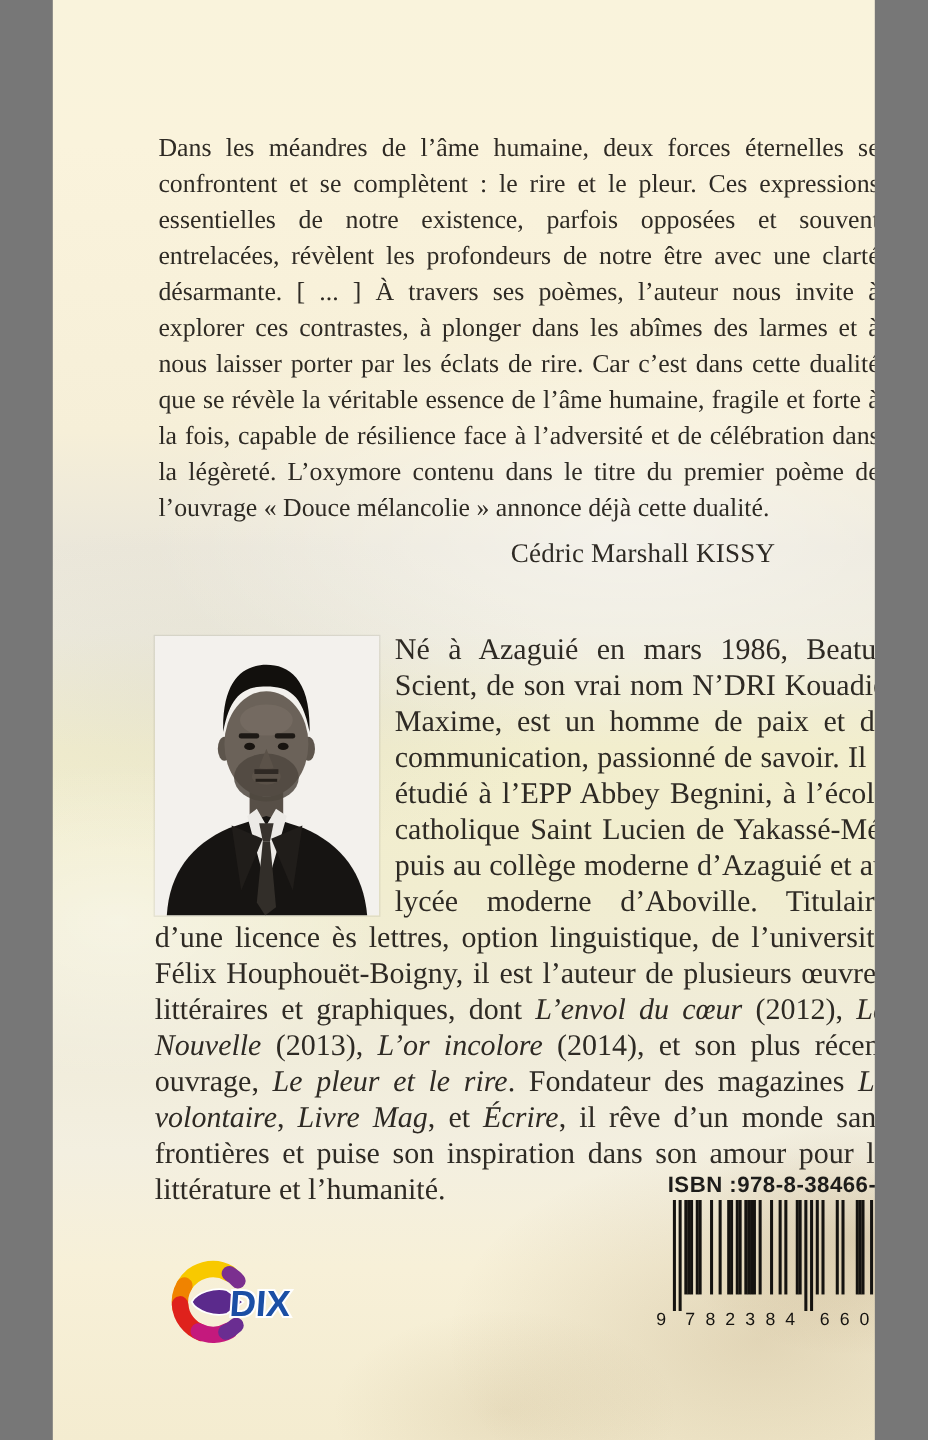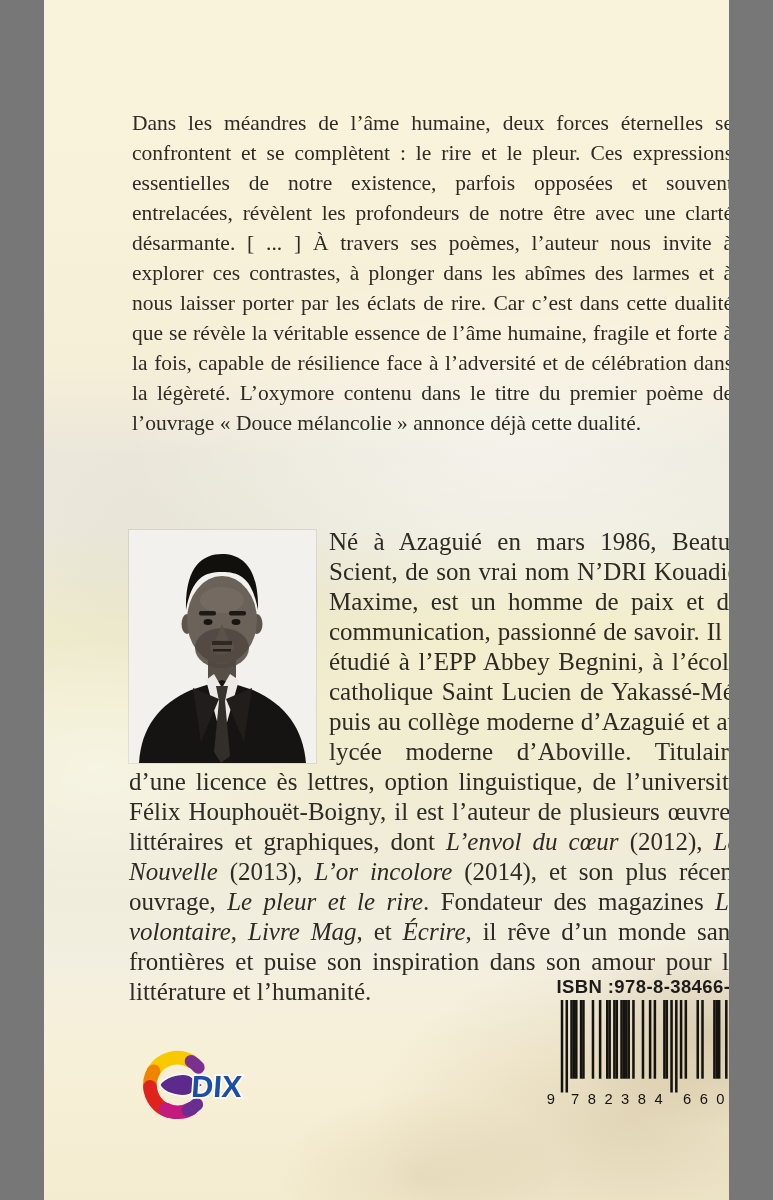--- a/index.html
+++ b/index.html
@@ -41,20 +41,21 @@
   .bcd{ font:15px "Liberation Sans", sans-serif; fill:#151310; text-anchor:middle; letter-spacing:2px; }
   .logo{ position:absolute; left:96px; top:1036px; width:110px; height:100px; }
 </style>
 </head>
 <body>
 
 <div class="cover">
 
   <p class="blurb">Dans les méandres de l’âme humaine, deux forces éternelles se confrontent et se complètent : le rire et le pleur. Ces expressions essentielles de notre existence, parfois opposées et souvent entrelacées, révèlent les profondeurs de notre être avec une clarté désarmante. [ ... ] À travers ses poèmes, l’auteur nous invite à explorer ces contrastes, à plonger dans les abîmes des larmes et à nous laisser porter par les éclats de rire. Car c’est dans cette dualité que se révèle la véritable essence de l’âme humaine, fragile et forte à la fois, capable de résilience face à l’adversité et de célébration dans la légèreté. L’oxymore contenu dans le titre du premier poème de l’ouvrage « Douce mélancolie » annonce déjà cette dualité.</p>
 
+  <div class="signature">Cédric Marshall KISSY</div>
 
   <div class="bio">
     <svg class="photo" viewBox="0 0 187 233" xmlns="http://www.w3.org/2000/svg">
       <rect x="0" y="0" width="187" height="233" fill="#f3f1ed"></rect>
       <g>
         <path d="M79,126 Q93,142 107,126 L107,154 L93,162 L79,154 Z" fill="#574f47"></path>
         <path d="M10,233 C12,198 30,174 62,160 L93,150 L124,160 C156,174 174,198 177,233 Z" fill="#161412"></path>
         <path d="M77,150 L93,210 L110,150 L101,144 L93,158 L85,144 Z" fill="#eceae6"></path>
         <path d="M64,158 L90,169 L72,212 Z" fill="#201d1a"></path>
         <path d="M123,158 L97,169 L115,212 Z" fill="#201d1a"></path>

